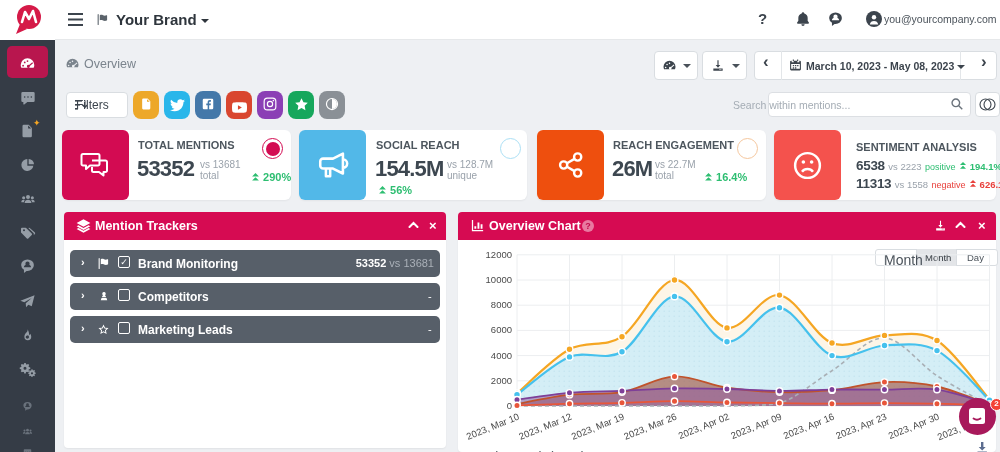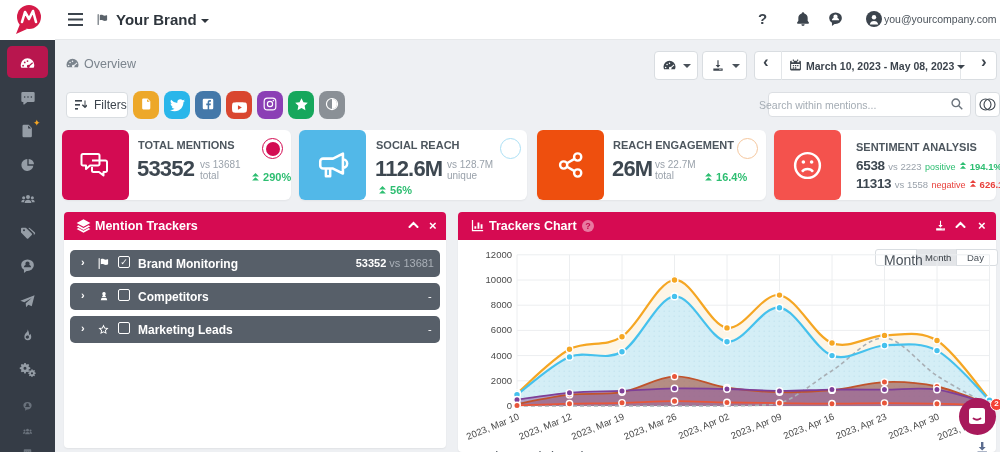--- a/index.html
+++ b/index.html
@@ -212,21 +212,21 @@
 <div class="abs" style="left:806px;top:60px;font-size:10.5px;font-weight:bold;color:#3c444d;white-space:nowrap">March 10, 2023 - May 08, 2023 <span class="caret" style="border-top-color:#3c444d"></span></div>
 <div class="abs" style="left:981px;top:52px;font-size:17px;font-weight:bold;color:#3c444d">›</div>
 
 <div class="btn abs" style="left:66px;top:92px;width:62px;height:26px"></div>
 <svg class="abs" style="left:75px;top:99px" width="12" height="12" viewBox="0 0 12 12" fill="#3c444d">
     <rect x="0" y="1" width="7" height="1.6"></rect>
     <rect x="0" y="5" width="5" height="1.6"></rect>
     <rect x="0" y="9" width="3" height="1.6"></rect>
     <path d="M9.5 3v5.3l-1.7-1.6-1 1 3.2 3 3.2-3-1-1-1.7 1.6V3z" transform="translate(0,-1.5)"></path>
   </svg>
-<div class="abs" style="left:94px;top:98px;font-size:12px;color:#3c444d">Filters</div>
+<div class="abs" style="left:76px;top:98px;font-size:12px;color:#3c444d">Filters</div>
 <div class="abs" style="left:133px;top:91px;width:26px;height:28px;border-radius:8px;background:#eda829;color:#fff;text-align:center;padding-top:6px"><svg width="13" height="14" fill="#fff">
       <use href="#i-docspark"></use>
     </svg></div>
 <div class="abs" style="left:164px;top:91px;width:26px;height:28px;border-radius:8px;background:#29b6ea;text-align:center;padding-top:7px"><svg width="15" height="13" viewBox="0 0 24 20" fill="#fff">
       <path d="M24 2.3c-.9.4-1.8.7-2.8.8a4.9 4.9 0 0 0 2.1-2.7c-.9.6-2 1-3.1 1.2A4.9 4.9 0 0 0 11.8 6 13.9 13.9 0 0 1 1.7.9a4.9 4.9 0 0 0 1.5 6.5C2.4 7.4 1.6 7.2.9 6.8v.1c0 2.4 1.7 4.4 3.9 4.8-.7.2-1.5.2-2.2.1a4.9 4.9 0 0 0 4.6 3.4A9.9 9.9 0 0 1 0 17.1a13.9 13.9 0 0 0 7.5 2.2c9.1 0 14-7.5 14-14V4.7c1-.7 1.8-1.5 2.5-2.4z"></path>
     </svg></div>
 <div class="abs" style="left:195px;top:91px;width:26px;height:28px;border-radius:8px;background:#4478a9;text-align:center;padding-top:6px"><svg width="14" height="14" viewBox="0 0 24 24" fill="#fff">
       <path d="M5 3h14a2 2 0 0 1 2 2v14a2 2 0 0 1-2 2h-5v-7h2.5l.5-3h-3V9.5c0-.9.3-1.5 1.6-1.5H17V5.3c-.3 0-1.1-.1-2-.1-2.2 0-3.6 1.3-3.6 3.7V11H9v3h2.4v7H5a2 2 0 0 1-2-2V5a2 2 0 0 1 2-2z"></path>
     </svg></div>
 <div class="abs" style="left:226px;top:91px;width:26px;height:28px;border-radius:8px;background:#d9462f;text-align:center;padding-top:8px"><svg width="15" height="11" viewBox="0 0 24 17" fill="#fff">
@@ -239,21 +239,21 @@
     </svg></div>
 <div class="abs" style="left:288px;top:91px;width:26px;height:28px;border-radius:8px;background:#16a75c;text-align:center;padding-top:6px"><svg width="15" height="15" viewBox="0 0 24 24" fill="#fff">
       <path d="M12 1.8l3.1 6.5 7 .9-5.1 4.9 1.3 7-6.3-3.4-6.3 3.4 1.3-7L1.9 9.2l7-.9z"></path>
     </svg></div>
 <div class="abs" style="left:319px;top:91px;width:26px;height:28px;border-radius:8px;background:#8a9096;text-align:center;padding-top:6px"><svg width="14" height="14" viewBox="0 0 24 24">
       <circle cx="12" cy="12" r="9.5" fill="none" stroke="#fff" stroke-width="2"></circle>
       <path d="M12 3.5a8.5 8.5 0 0 1 0 17z" fill="#fff"></path>
     </svg></div>
 
 <div class="abs" style="left:768px;top:92px;width:203px;height:25px;background:#fff;border:1px solid #dcdfe3;border-radius:4px"></div>
-<div class="abs" style="left:759px;top:99px;font-size:10.5px;color:#a4acb4">Search within mentions...</div>
+<div class="abs" style="left:733px;top:99px;font-size:10.5px;color:#a4acb4">Search within mentions...</div>
 <div class="abs" style="left:950px;top:97px;color:#6a727b"><svg width="14" height="14" viewBox="0 0 24 24" fill="none" stroke="currentColor" stroke-width="2.4">
       <circle cx="10" cy="10" r="6.5"></circle>
       <path d="M15 15l6 6"></path>
     </svg></div>
 <div class="btn abs" style="left:975px;top:92px;width:25px;height:25px">
     <svg width="17" height="13" viewBox="0 0 34 26" fill="none" stroke="#3c444d" stroke-width="2.2" style="position:absolute;left:3px;top:5px">
       <circle cx="13" cy="13" r="11"></circle>
       <circle cx="21" cy="13" r="11"></circle>
     </svg>
   </div>
@@ -274,21 +274,21 @@
 <div class="abs" style="left:262px;top:138px;width:21px;height:21px;border-radius:50%;border:1.5px solid #d30b52"></div>
 <div class="abs" style="left:265.5px;top:141.5px;width:14px;height:14px;border-radius:50%;background:#d30b52"></div>
 
 <div class="card" style="left:299px;width:228px"></div>
 <div class="cardicon" style="left:299px;background:#52b8e8;color:#fff">
     <svg width="34" height="34" fill="currentColor" viewBox="0 0 24 24">
       <use href="#i-megaphone"></use>
     </svg>
   </div>
 <div class="ctitle" style="left:376px">SOCIAL REACH</div>
-<div class="cnum" style="left:375px">112.6M</div>
+<div class="cnum" style="left:375px">154.5M</div>
 <div class="cvs" style="left:447px;top:160px">vs 128.7M<br>unique</div>
 <div class="cgrow" style="left:378px;top:184px"><svg width="9" height="9" fill="#2dbe71" viewBox="0 0 10 10" style="vertical-align:-1px">
       <use href="#i-up2"></use>
     </svg> 56%</div>
 <div class="abs" style="left:500px;top:138px;width:21px;height:21px;border-radius:50%;border:1.5px solid #ace0f5"></div>
 
 <div class="card" style="left:537px;width:229px"></div>
 <div class="cardicon" style="left:537px;background:#ee4f0e;color:#fff">
     <svg width="32" height="32" fill="currentColor" viewBox="0 0 24 24">
       <use href="#i-share"></use>
@@ -352,21 +352,21 @@
     </svg></div>
 <div class="abs" style="left:118px;top:322px;width:12px;height:12px;border:1.7px solid #fff;border-radius:2px"></div>
 <div class="trlabel" style="left:138px;top:323px">Marketing Leads</div>
 <div class="abs" style="left:428px;top:323px;font-size:11px;color:#fff">-</div>
 
 <div class="abs" style="left:458px;top:212px;width:538px;height:240px;background:#fff;border-radius:4px;box-shadow:0 1px 2px rgba(0,0,0,0.06)"></div>
 <div class="panelhead" style="left:458px;top:212px;width:538px"></div>
 <div class="abs" style="left:470px;top:218px;color:#fff"><svg width="15" height="15" fill="currentColor">
       <use href="#i-chart"></use>
     </svg></div>
-<div class="ptitle" style="left:489px;top:219px;font-size:12.5px">Trackers Chart</div>
+<div class="ptitle" style="left:489px;top:219px;font-size:12.5px">Overview Chart</div>
 <div class="abs" style="left:582px;top:220px;width:12px;height:12px;border-radius:50%;background:rgba(255,255,255,0.45);color:#c00a4a;font-size:9px;font-weight:bold;text-align:center;line-height:12px">?</div>
 <div class="abs" style="left:934px;top:218px;color:#fff"><svg width="13" height="13" fill="currentColor">
       <use href="#i-download"></use>
     </svg></div>
 <svg class="abs" style="left:955px;top:221px" width="11" height="7" viewBox="0 0 11 7">
     <path d="M1.5 6 5.5 2 9.5 6" stroke="#fff" stroke-width="2" fill="none" stroke-linecap="round"></path>
   </svg>
 <div class="abs" style="left:978px;top:218px;color:#fff;font-size:13px;font-weight:bold">×</div>
 
 <div class="abs" style="left:875px;top:249px;width:123px;height:17px;border:1px solid #d9dde1;border-radius:3px;background:#fff"></div>

